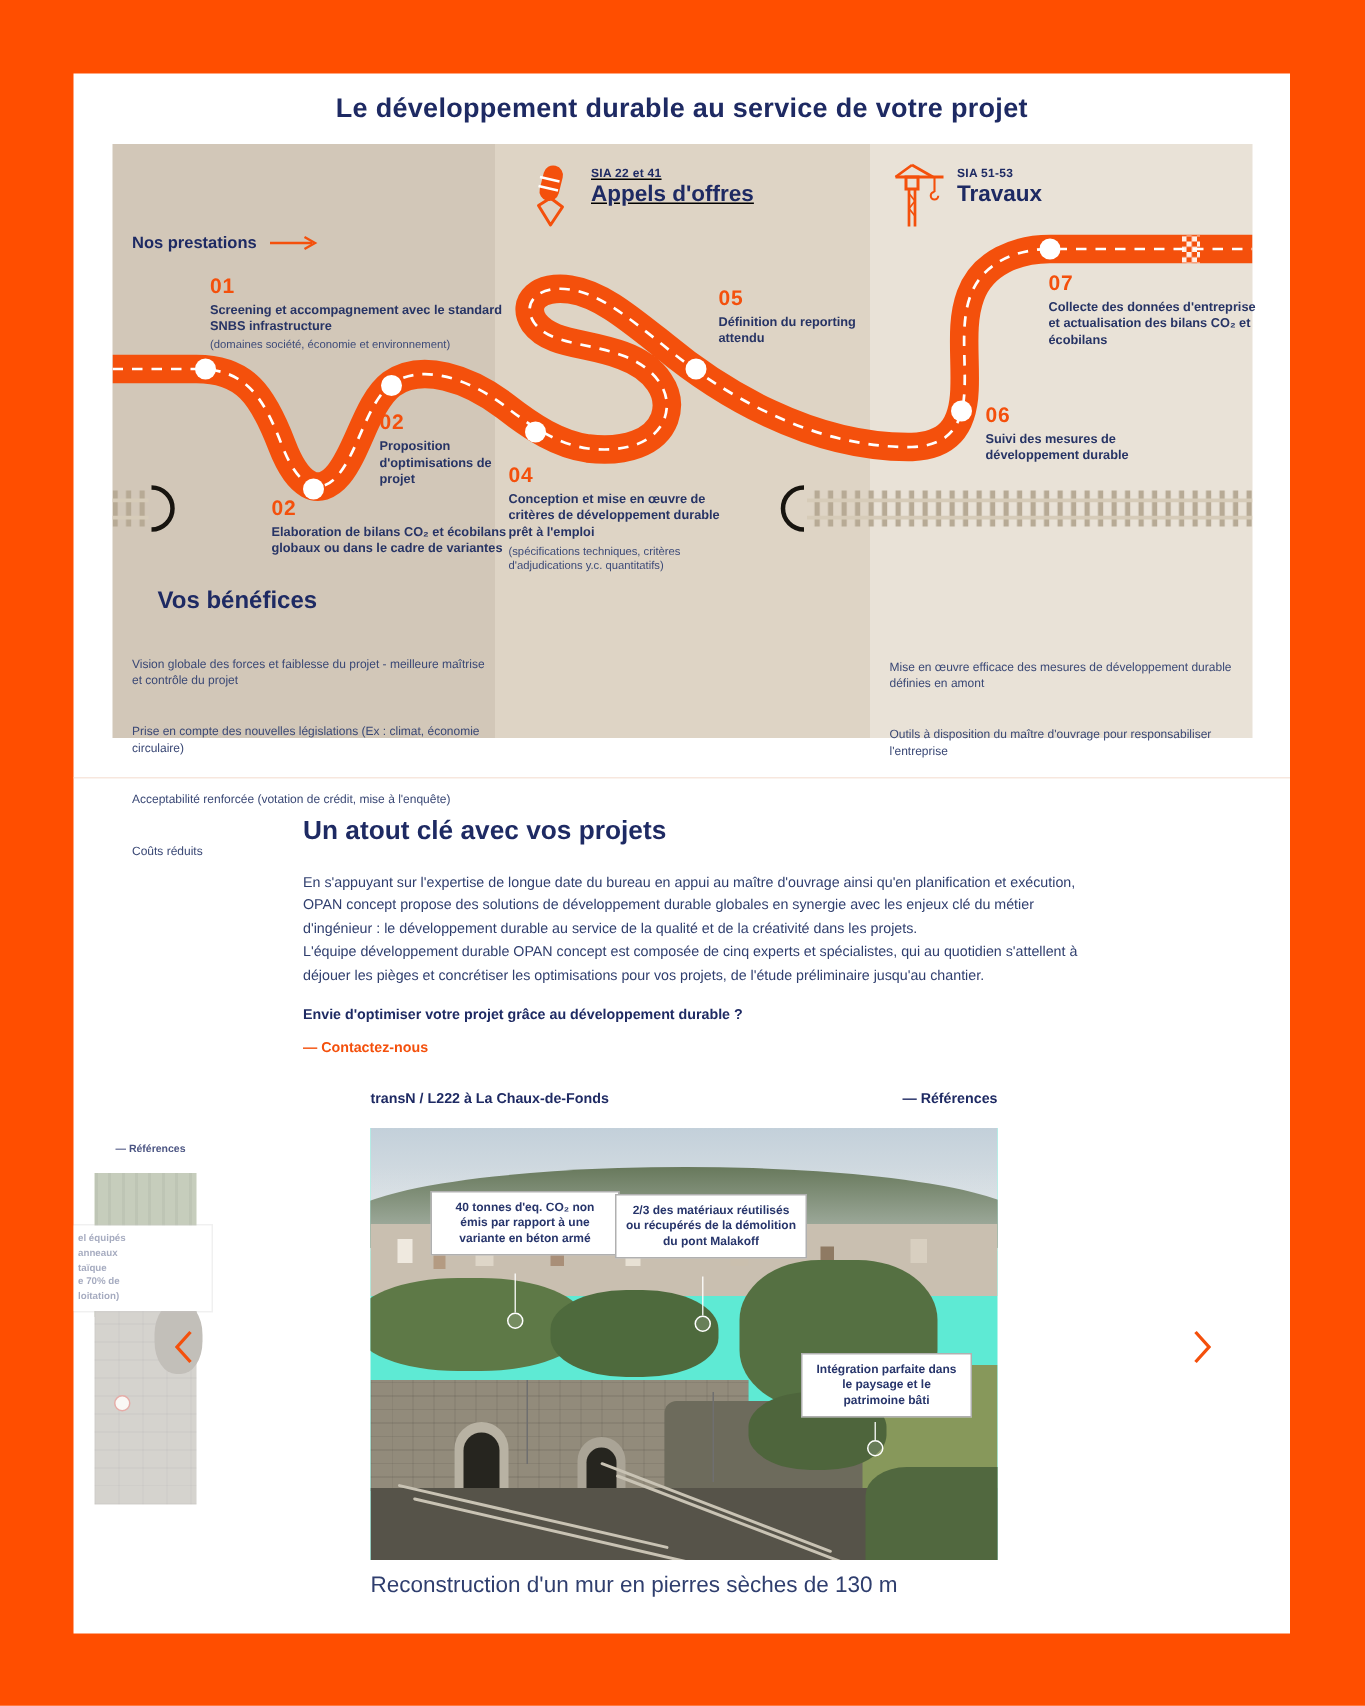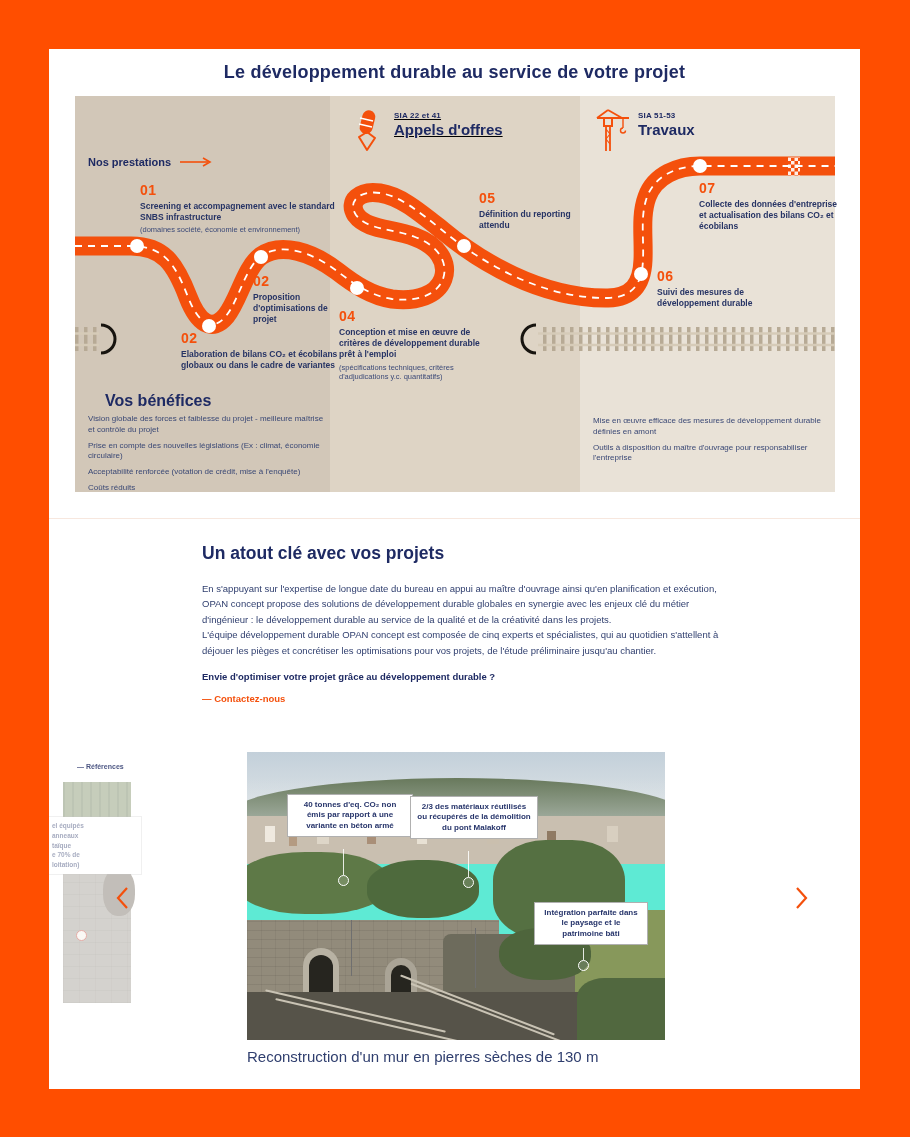--- a/index.html
+++ b/index.html
@@ -31,21 +31,21 @@
   .step1{left:65px;top:86px;width:205px;}
   .step2{left:106px;top:234px;width:182px;}
   .step3{left:178px;top:177px;width:100px;}
   .step4{left:264px;top:212px;width:158px;}
   .step5{left:404px;top:94px;width:118px;}
   .step6{left:582px;top:172px;width:122px;}
   .step7{left:624px;top:84px;width:145px;}
 
   .ben-title{position:absolute;left:30px;top:296px;font-size:16px;font-weight:700;color:#1e2a63;}
   .bens{position:absolute;margin:0;padding:0;list-style:none;}
-  .bens li{font-size:8px;color:#3a4875;line-height:1.32;margin-bottom:5.5px;}
+  .bens li{font-size:8px;color:#3a4875;line-height:1.32;margin-bottom:5.5px;margin-top:24px;}
   .bl1{left:13px;top:318px;width:238px;}
   .bl2{left:268px;top:320px;width:238px;}
   .bl3{left:518px;top:320px;width:230px;}
 
   .divider{position:absolute;left:0;top:469px;width:811px;height:1px;background:#f7e7de;}
 
   
   .atout-title{position:absolute;left:153px;top:494px;font-size:17.5px;font-weight:700;color:#1e2a63;}
   .atout-body{position:absolute;left:153px;top:532px;width:530px;font-size:9.5px;line-height:1.62;color:#2f3e6e;}
   .atout-body p{margin:0;}
@@ -263,20 +263,24 @@
         <div class="psign"></div>
         <div class="prev-ann">
           <div>el équipés</div>
           <div>anneaux</div>
           <div>taïque</div>
           <div>e 70% de</div>
           <div>loitation)</div>
         </div>
       </div>
 
+      <div class="slide-header">
+        <div>transN / L222 à La Chaux-de-Fonds</div>
+        <div class="ref-link">— Références</div>
+      </div>
 
       <div class="photo">
         <div class="ly sky"></div>
         <div class="ly hill"></div>
         <div class="ly haze"></div>
         <div class="ly town">
           <span class="bld" style="left:18px;top:10px;width:10px;height:16px;background:#efe9df;"></span>
           <span class="bld" style="left:42px;top:18px;width:8px;height:12px;background:#b49b82;"></span>
           <span class="bld" style="left:70px;top:8px;width:12px;height:20px;background:#ded6c8;"></span>
           <span class="bld" style="left:120px;top:14px;width:9px;height:14px;background:#a98f78;"></span>

